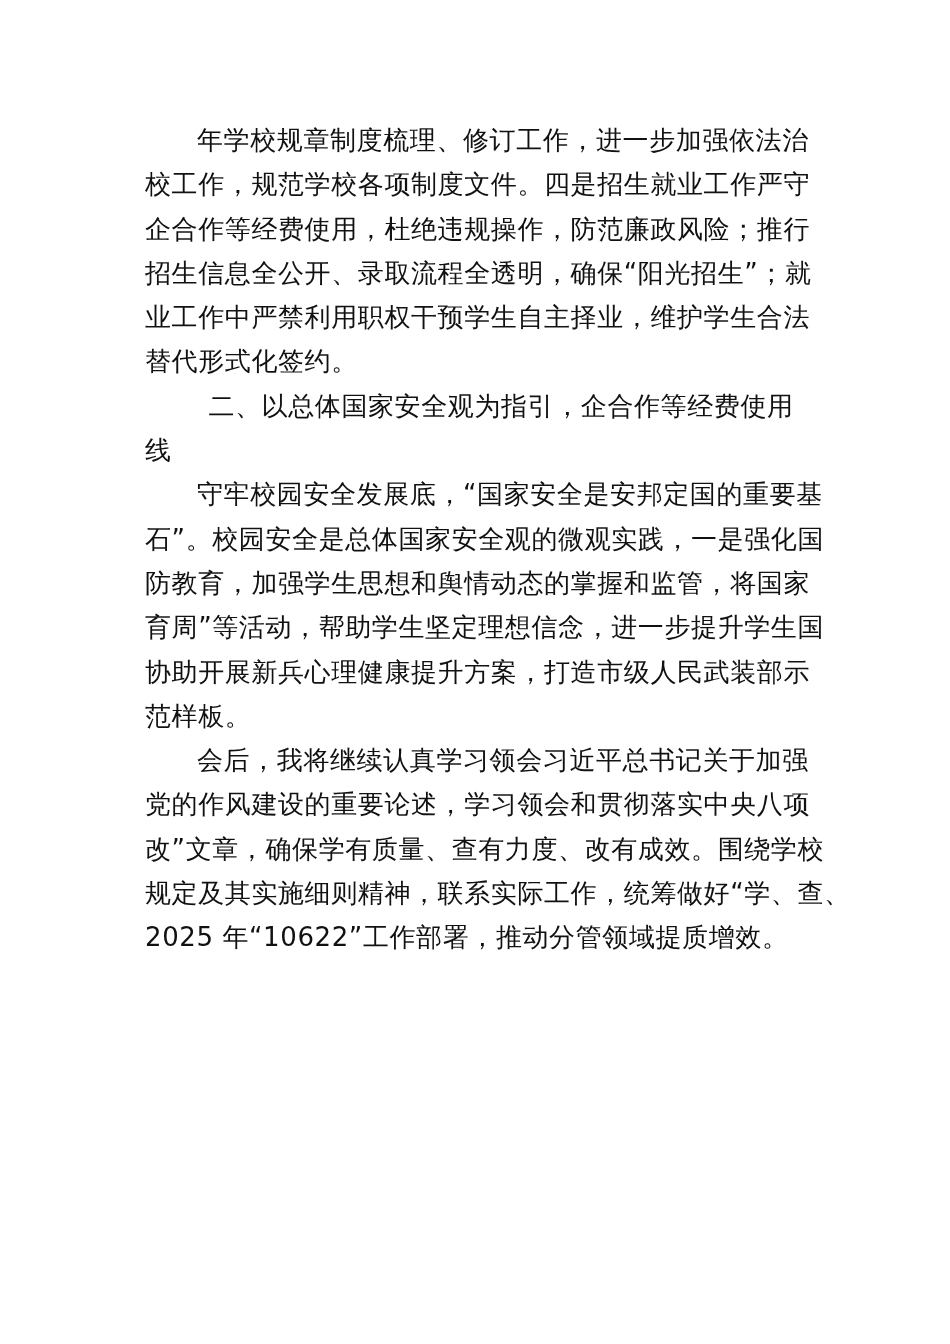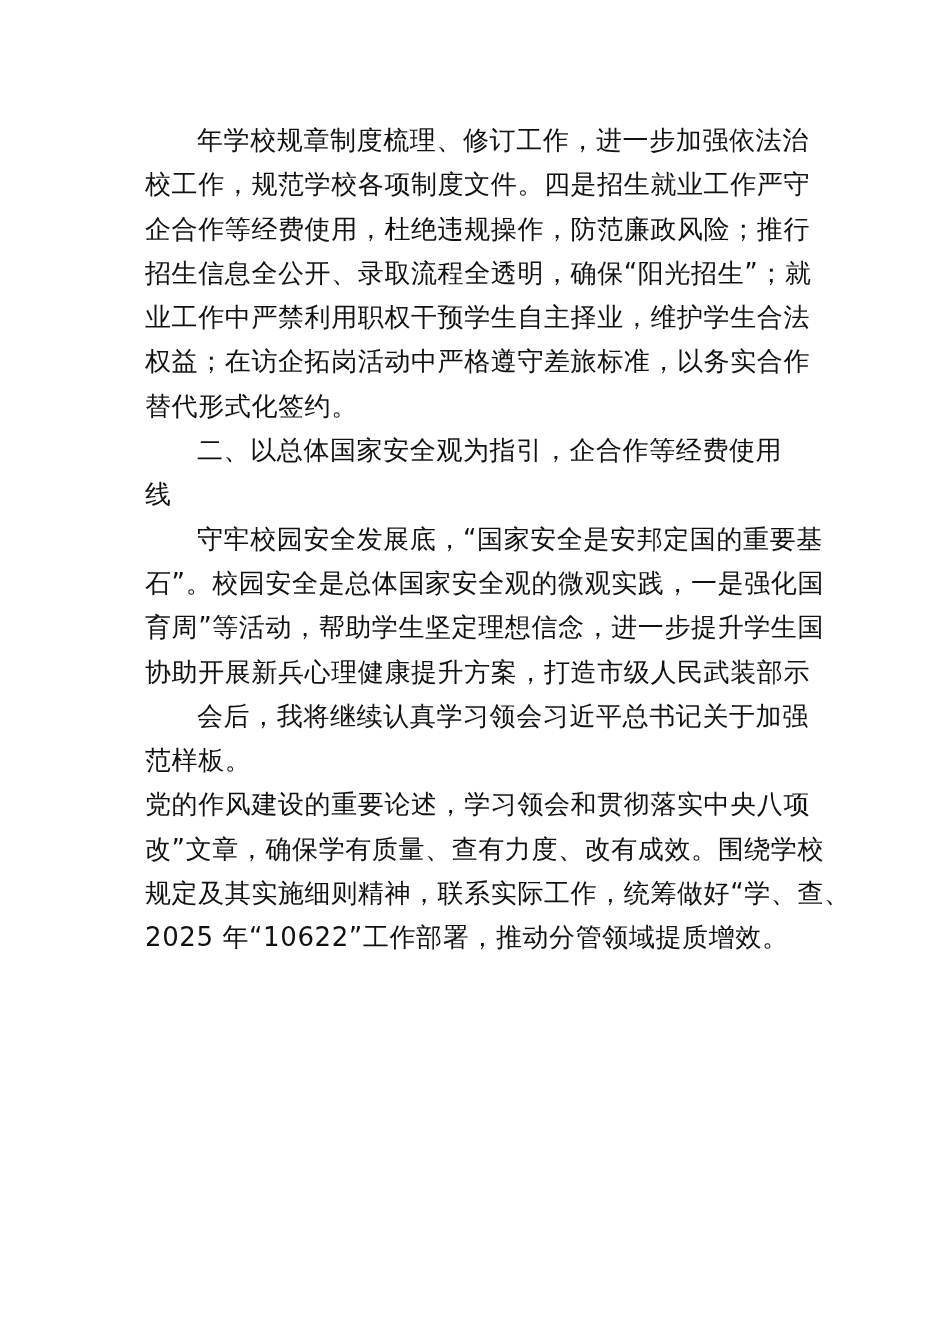--- a/index.html
+++ b/index.html
@@ -32,40 +32,41 @@
       line-height: 44.3px;
       letter-spacing: 0.6px;
     }
     .line {
       display: block;
       height: 44.3px;
       white-space: nowrap;
     }
     .indent {
       padding-left: 52px;
+      text-align: center;
     }
   </style>
 </head>
 <body>
 
 <div class="page">
   <div class="body-text">
     <span class="line indent">年学校规章制度梳理、修订工作，进一步加强依法治</span>
     <span class="line">校工作，规范学校各项制度文件。四是招生就业工作严守</span>
     <span class="line">企合作等经费使用，杜绝违规操作，防范廉政风险；推行</span>
     <span class="line">招生信息全公开、录取流程全透明，确保“阳光招生”；就</span>
     <span class="line">业工作中严禁利用职权干预学生自主择业，维护学生合法</span>
-    <span class="line">权益；在访企拓岗活动中严格遵守差旅标准，以务实合作</span>
     <span class="line">替代形式化签约。</span>
     <span class="line indent">二、以总体国家安全观为指引，企合作等经费使用</span>
     <span class="line">线</span>
     <span class="line indent">守牢校园安全发展底，“国家安全是安邦定国的重要基</span>
     <span class="line">石”。校园安全是总体国家安全观的微观实践，一是强化国</span>
+    <span class="line">防教育，加强学生思想和舆情动态的掌握和监管，将国家</span>
     <span class="line">育周”等活动，帮助学生坚定理想信念，进一步提升学生国</span>
     <span class="line">协助开展新兵心理健康提升方案，打造市级人民武装部示</span>
+    <span class="line">范样板。</span>
     <span class="line indent">会后，我将继续认真学习领会习近平总书记关于加强</span>
-    <span class="line">范样板。</span>
     <span class="line">党的作风建设的重要论述，学习领会和贯彻落实中央八项</span>
     <span class="line">改”文章，确保学有质量、查有力度、改有成效。围绕学校</span>
     <span class="line">规定及其实施细则精神，联系实际工作，统筹做好“学、查、</span>
     <span class="line">2025 年“10622”工作部署，推动分管领域提质增效。</span>
   </div>
 </div>
 
 </body></html>

